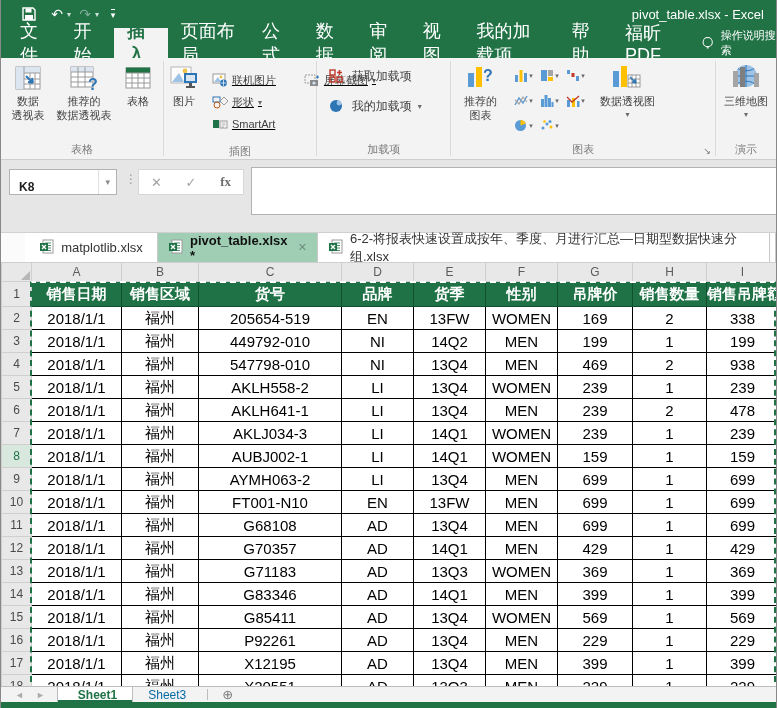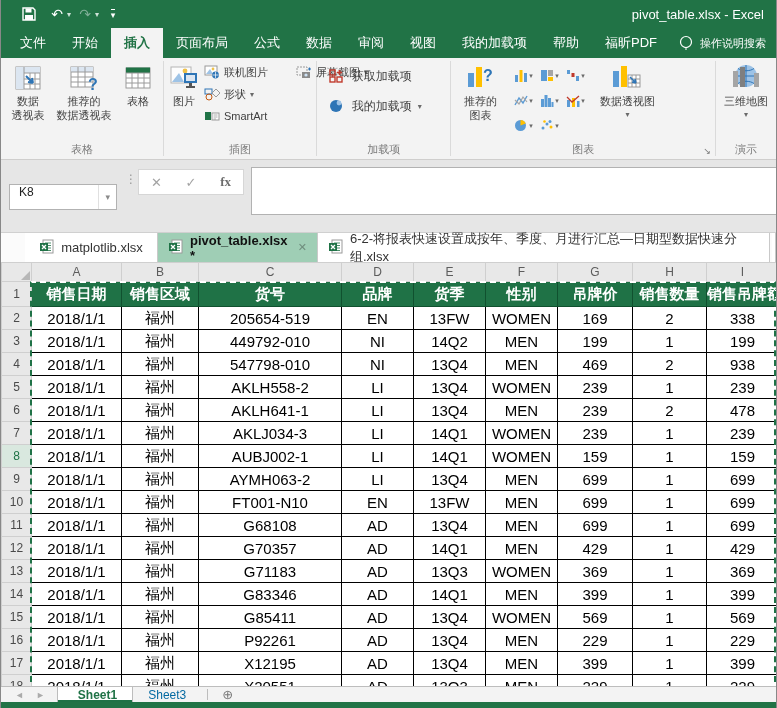--- a/index.html
+++ b/index.html
@@ -11,21 +11,21 @@
 .titlebar { height:28px; background:#217346; display:flex; align-items:center; color:#fff; }
 .qat { display:flex; align-items:center; gap:0; margin-left:14px; }
 .qat .qbtn { width:28px; height:22px; display:flex; align-items:center; justify-content:center; font-size:14px; color:#fff; }
 .qat .caret { font-size:8px; margin-left:-4px; color:#cfe3d8; }
 .qbtn.dim { color:#7fae97; }
 .qat .customize { font-size:9px; border-top:1px solid #fff; line-height:9px; padding-top:1px; }
 .win-title { margin-left:auto; margin-right:12px; font-size:13px; color:#fff; white-space:nowrap; }
 
 
 .menubar { height:30px; background:#217346; display:flex; align-items:stretch; padding-left:6px; }
-.menutab { color:#fff; font-size:13px; padding:0 13px; display:flex; align-items:center; cursor:default; }
+.menutab { color:#fff; font-size:18px; padding:0 13px; display:flex; align-items:center; cursor:default; }
 .menutab.active { background:#f3f3f3; color:#217346; font-weight:700; }
 .search-area { display:flex; align-items:center; color:#ffffff; font-size:11px; margin-left:8px; gap:6px; }
 .bulb { width:16px; height:16px; }
 
 
 .ribbon { height:102px; background:#f3f3f3; border-bottom:1px solid #cfcecd; display:flex; position:relative; }
 .rgroup { position:relative; display:flex; flex-direction:column; height:100%; }
 .rgc { flex:1; display:flex; align-items:flex-start; padding:3px 3px 0 3px; }
 .rglabel { height:18px; text-align:center; font-size:11px; color:#7b7b7b; line-height:16px; }
 .rsep { width:1px; background:#dadada; margin:3px 0; }
@@ -35,21 +35,21 @@
 .smallbtn { display:flex; align-items:center; gap:4px; font-size:11px; color:#3f3f3f; height:22px; padding:0 3px; white-space:nowrap; }
 .smallbtn .caret { font-size:8px; color:#6a6a6a; }
 .addin-btn { height:30px; font-size:12px; gap:6px; }
 .minigrid { display:grid; grid-template-columns:repeat(3,26px); grid-auto-rows:25px; margin:2px 2px 0 4px; }
 .minibtn { display:flex; align-items:center; justify-content:center; gap:1px; }
 .minibtn .caret { font-size:7px; color:#6a6a6a; }
 .launcher { position:absolute; right:4px; bottom:3px; font-size:9px; color:#777; }
 
 
 .fbar { height:72px; background:#e6e6e6; position:relative; }
-.namebox { position:absolute; left:8px; top:24px; width:108px; height:26px; background:#fff; border:1px solid #b2b2b2; display:flex; align-items:flex-start; font-size:12px; color:#222; padding-left:9px; }
+.namebox { position:absolute; left:8px; top:9px; width:108px; height:26px; background:#fff; border:1px solid #b2b2b2; display:flex; align-items:flex-end; font-size:12px; color:#222; padding-left:9px;font-weight:bold; }
 .namebox .nb-caret { margin-left:auto; font-size:9px; color:#8a8a8a; padding:0 6px; border-left:1px solid #e0e0e0; align-self:stretch; display:flex; align-items:center; }
 .fdots { position:absolute; left:124px; top:12px; color:#9a9a9a; font-size:12px; letter-spacing:0; }
 .fbtns { position:absolute; left:137px; top:9px; width:106px; height:26px; background:#fff; border:1px solid #d6d6d6; display:flex; align-items:center; justify-content:space-around; }
 .fbtns .fb { color:#a3a3a3; font-size:13px; }
 .fbtns .fx { font-family:"Liberation Serif","DejaVu Serif",serif; color:#6d6d6d; font-weight:700;text-align:center; }
 .finput { position:absolute; left:250px; top:7px; right:0; height:48px; background:#fff; border:1px solid #b2b2b2; border-right:none; }
 
 
 .otabs { height:30px; background:#fbfbfb; border-top:1px solid #d0d0d0; display:flex; align-items:stretch; }
 .otab { display:flex; align-items:center; gap:7px; padding:0 10px; font-size:13px; color:#333; border-right:1px solid #c9c9c9; background:#fff; justify-content:center; }
@@ -174,21 +174,21 @@
               <rect x="2" y="4" width="20" height="16" fill="#fdfdfd" stroke="#b5b5b5"></rect>
               <circle cx="16" cy="8" r="2.4" fill="#f0c24b"></circle>
               <path d="M3 19 L10 10 L15 19 Z" fill="#9ec3e6"></path>
               <rect x="15" y="10" width="13" height="10" fill="#2e75b6"></rect>
               <rect x="17" y="12" width="9" height="6" fill="#dce6f1"></rect>
               <rect x="20" y="20" width="3" height="3" fill="#555"></rect>
               <rect x="17" y="23" width="9" height="2" fill="#555"></rect>
             </svg>
           <span class="lbl">图片</span>
         </div>
-        <div class="minigrid" style="grid-template-columns:92px 86px;grid-auto-rows:22px;margin:0;">
+        <div class="minigrid" style="grid-template-columns:92px 86px;grid-auto-rows:22px;margin:8px;text-decoration:underline;">
           <div class="smallbtn">
             <svg width="16" height="14" viewBox="0 0 16 14">
                 <rect x="1" y="1" width="12" height="9" fill="#fff" stroke="#9a9a9a"></rect>
                 <circle cx="9" cy="4" r="1.4" fill="#f0c24b"></circle>
                 <path d="M2 9 l4-5 3 5z" fill="#9ec3e6"></path>
                 <circle cx="11.5" cy="10" r="3.4" fill="#2e75b6"></circle>
                 <path d="M8.5 10h6M11.5 7v6" stroke="#fff" stroke-width=".7"></path>
               </svg>
             <span>联机图片</span>
           </div>

